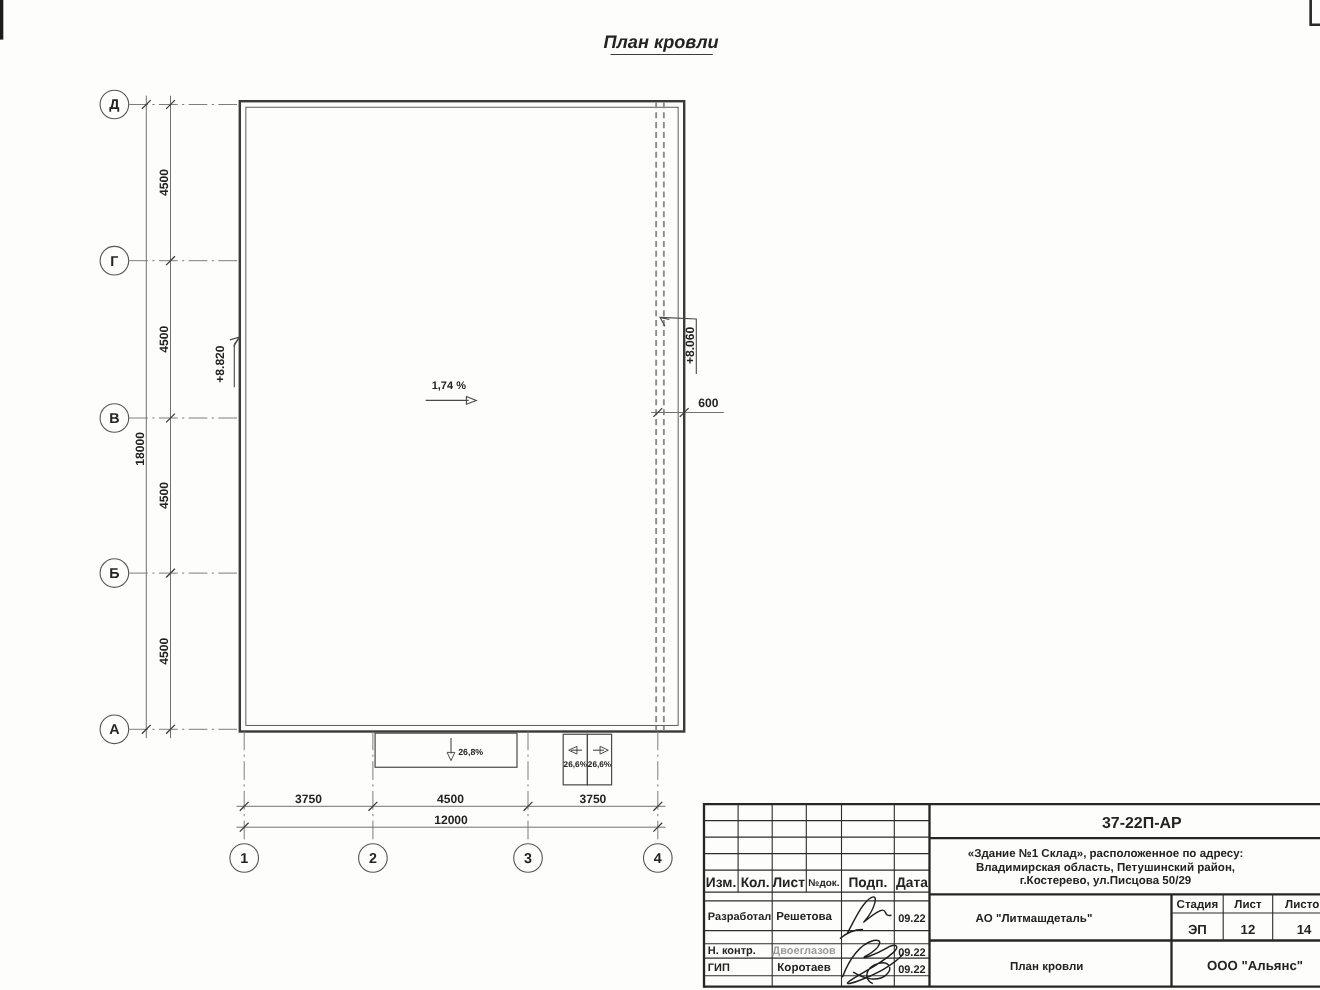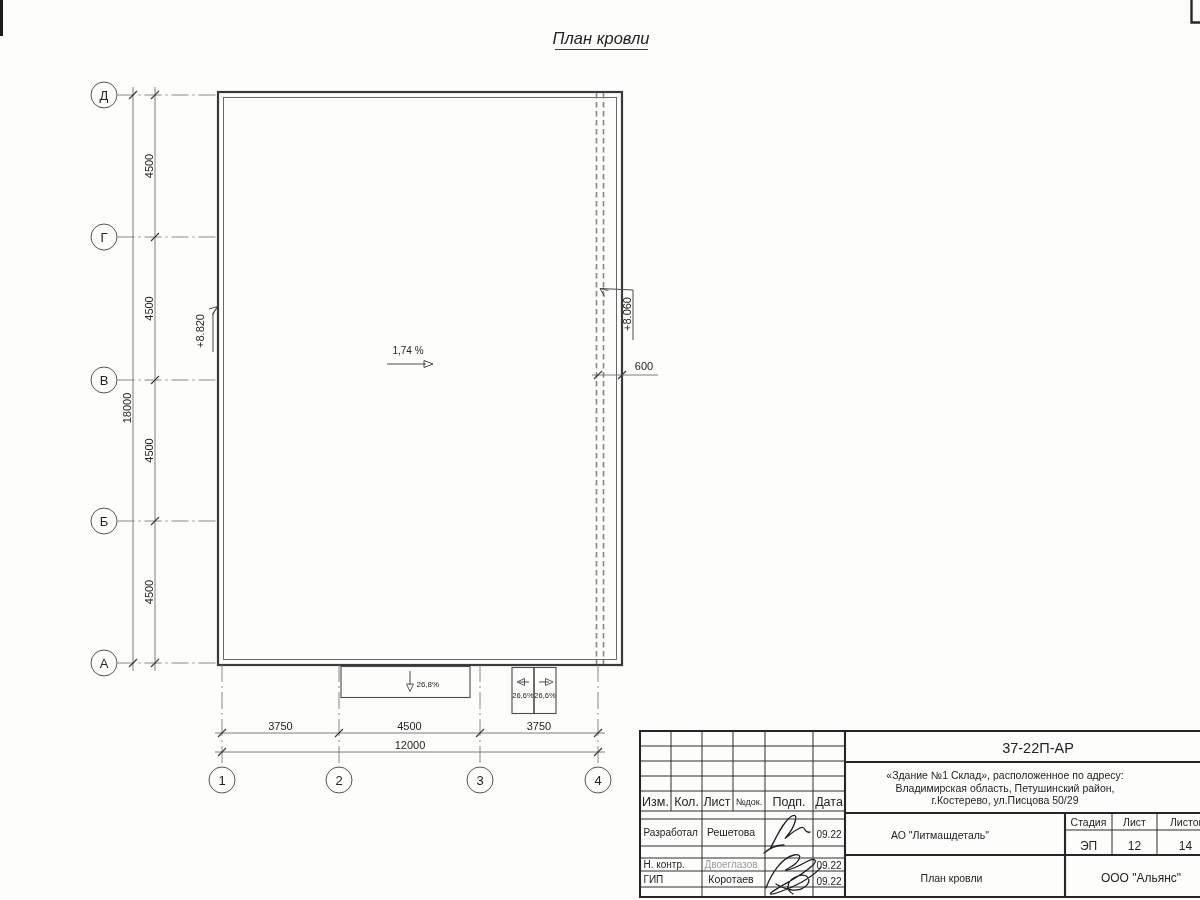--- a/index.html
+++ b/index.html
@@ -1,17 +1,17 @@
 <!DOCTYPE html>
 <html><head>
 <meta charset="utf-8">
 <style>
   html,body{margin:0;padding:0;background:#fdfdfc;}
   #page{position:relative;width:1200px;height:900px;background:#fdfdfc;overflow:hidden;
-        font-family:"Liberation Sans",sans-serif;}
+        font-family:"Liberation Sans",sans-serif;font-weight:bold;}
   svg{position:absolute;left:0;top:0;}
   
   .wall   {stroke:#3a3a3a;stroke-width:2.2;fill:none;}
   .wallin {stroke:#5a5a5a;stroke-width:0.9;fill:none;}
   .dashw  {stroke:#8b8b8b;stroke-width:1.7;fill:none;stroke-dasharray:5.5 3.5;}
   .axis   {stroke:#7c7c7c;stroke-width:0.9;fill:none;stroke-dasharray:17 4 2 4;}
   .dim    {stroke:#6f6f6f;stroke-width:0.9;fill:none;}
   .tick   {stroke:#3d3d3d;stroke-width:1.2;fill:none;}
   .lead   {stroke:#4a4a4a;stroke-width:1;fill:none;}
   .cano   {stroke:#4a4a4a;stroke-width:1.1;fill:none;}

